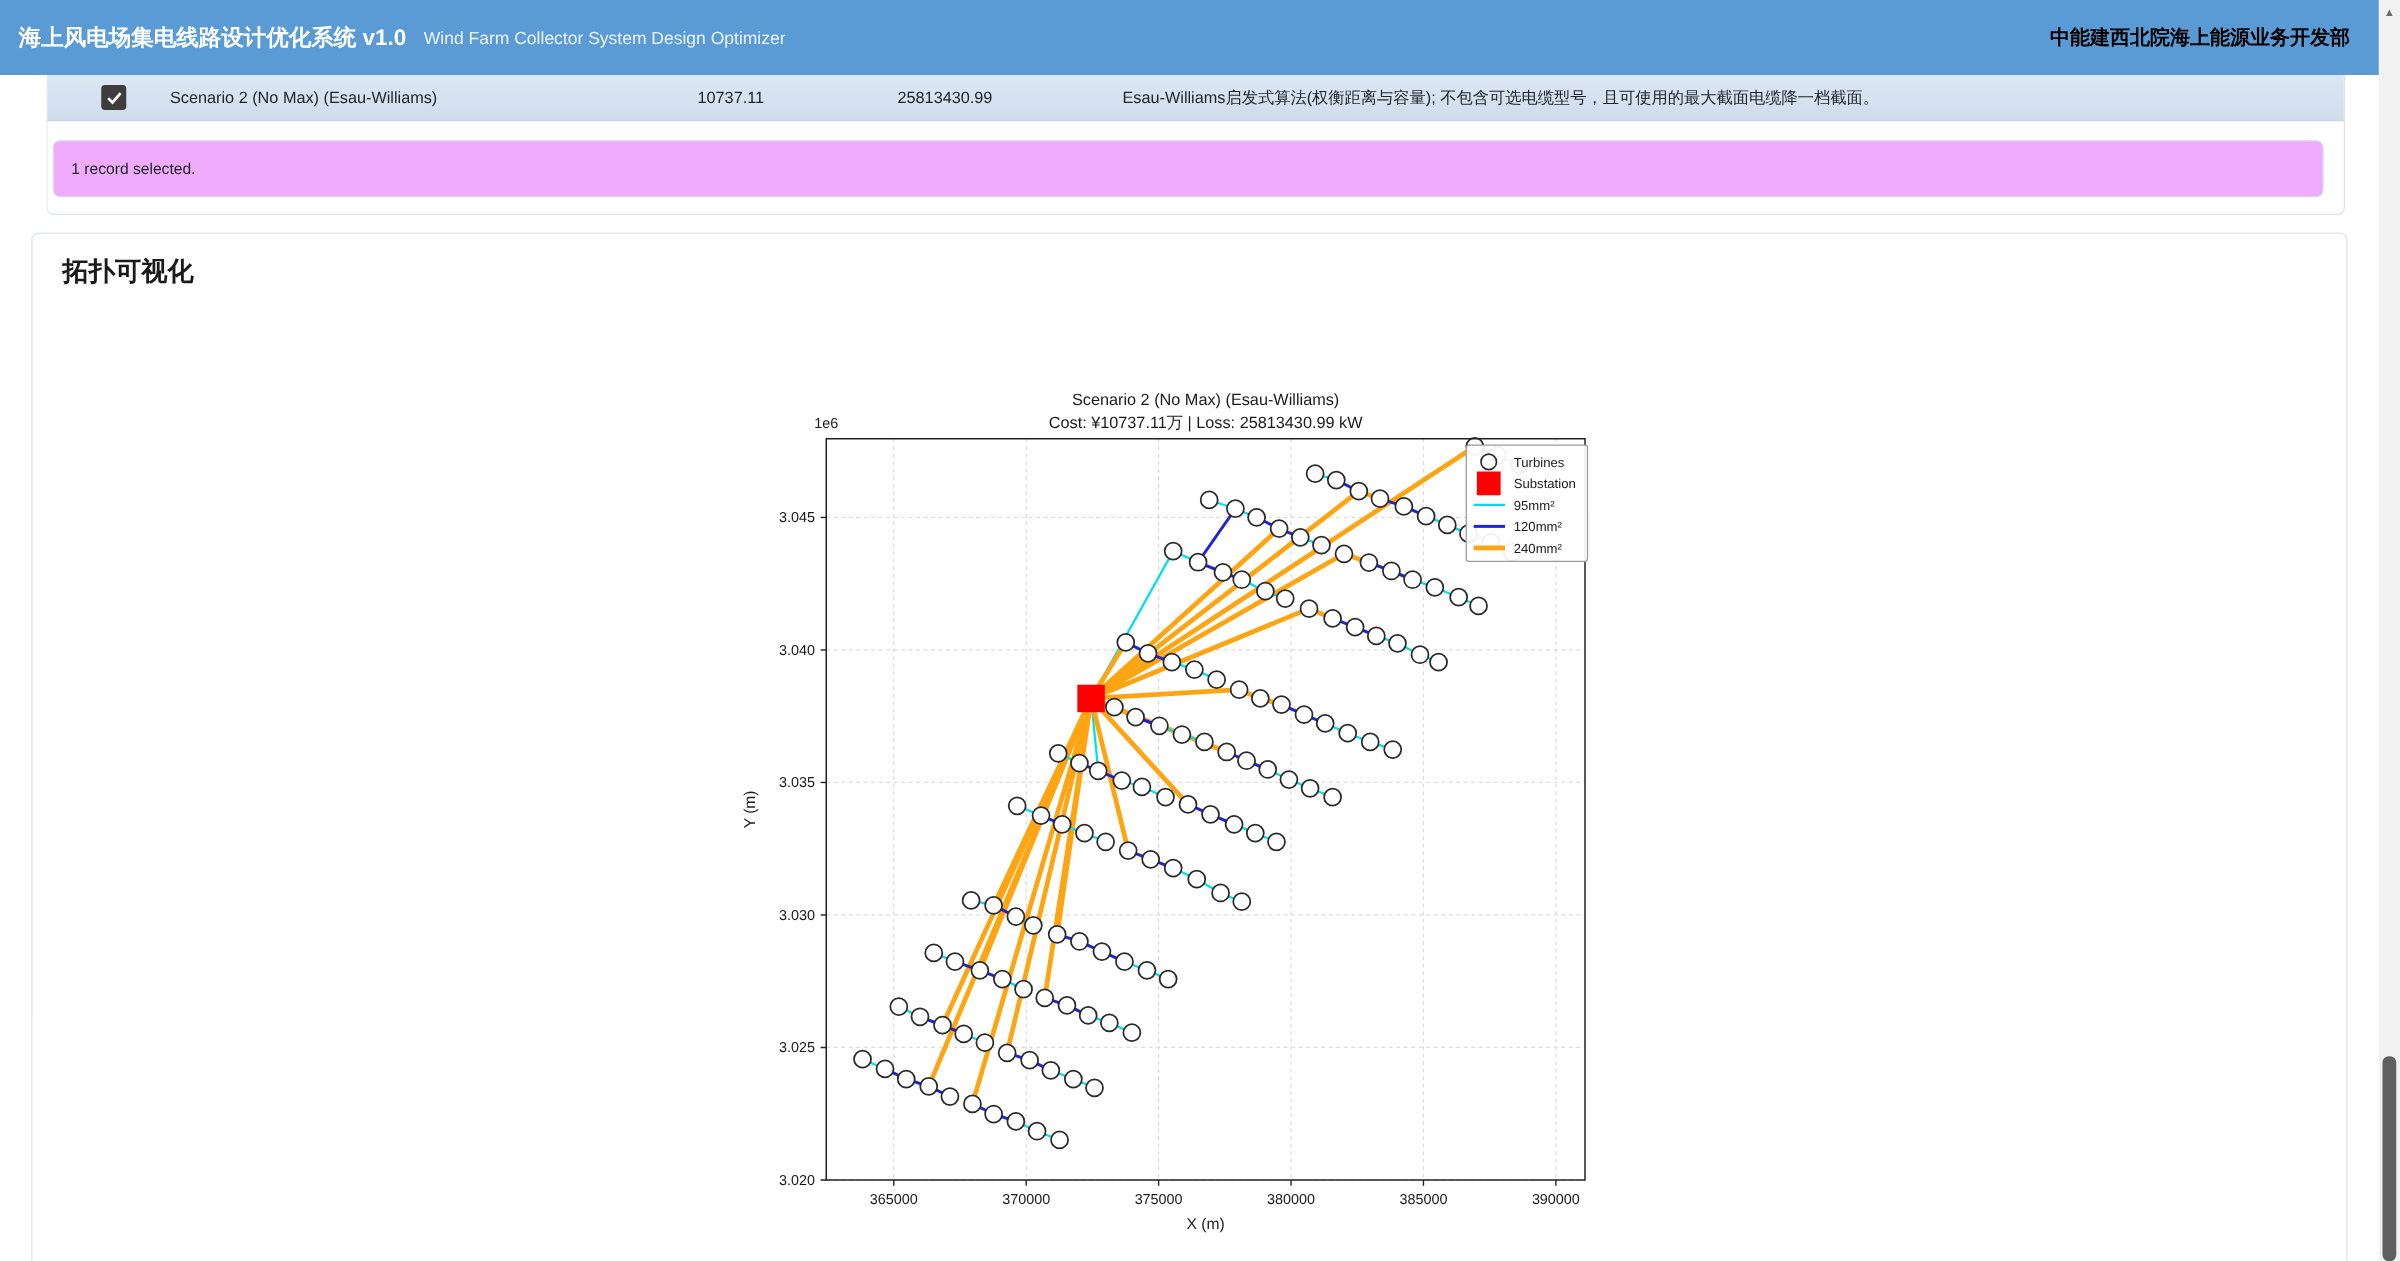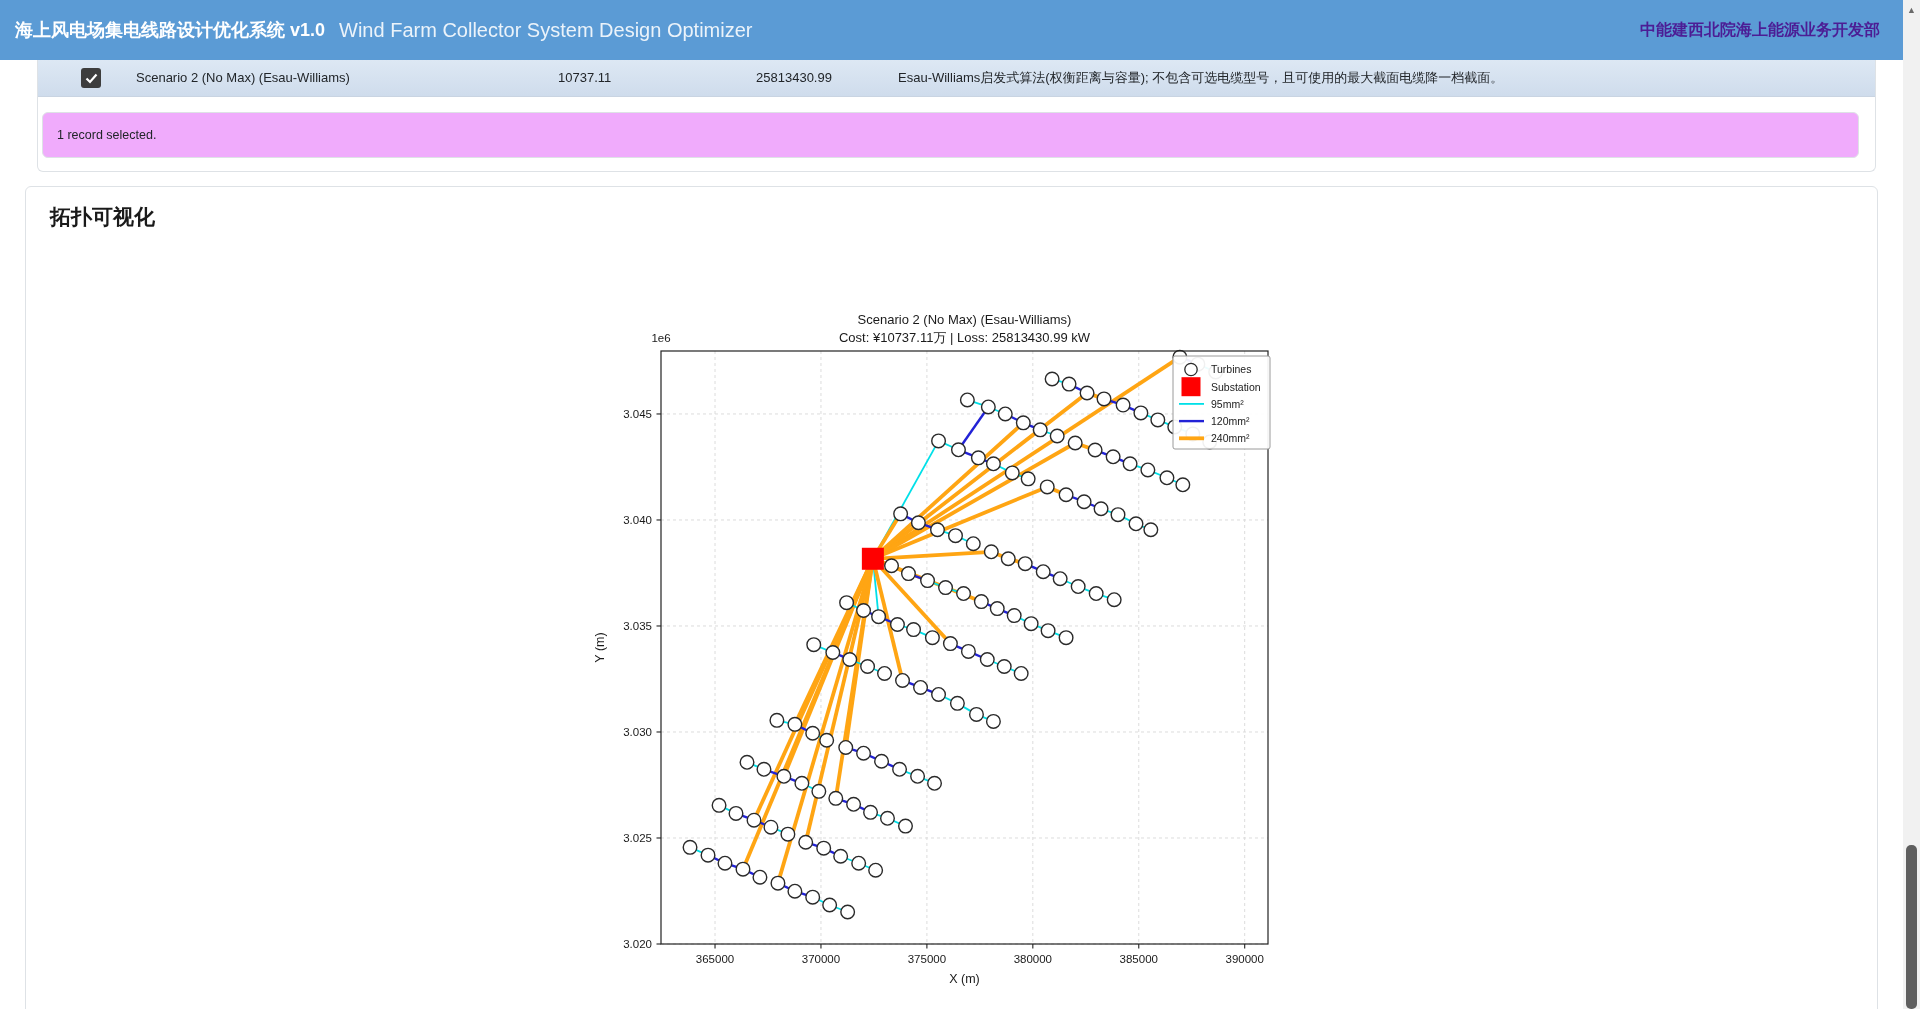--- a/index.html
+++ b/index.html
@@ -3,35 +3,35 @@
 <meta charset="utf-8">
 <style>
   html,body{margin:0;padding:0;background:#ffffff;}
   body{font-family:"Liberation Sans","DejaVu Sans",sans-serif;}
   .screen{position:relative;width:1920px;height:1009px;overflow:hidden;background:#ffffff;}
 
   
   .app-header{position:absolute;left:0;top:0;width:1920px;height:60px;background:#5b9bd5;
     display:flex;align-items:center;}
   .h-title{color:#ffffff;font-size:18px;font-weight:bold;margin-left:15px;white-space:nowrap;}
-  .h-sub{color:rgba(255,255,255,0.88);font-size:20px;margin-left:14px;white-space:nowrap;}
-  .h-org{color:#4c1d95;font-size:16px;font-weight:bold;margin-left:auto;margin-right:40px;white-space:nowrap;}
+  .h-sub{color:rgba(255,255,255,0.88);font-size:14px;margin-left:14px;white-space:nowrap;}
+  .h-org{color:#000000;font-size:16px;font-weight:bold;margin-left:auto;margin-right:40px;white-space:nowrap;}
 
   
   .card1{position:absolute;left:37px;top:60px;width:1837px;height:111px;background:#ffffff;
     border-left:1px solid #dee2e6;border-right:1px solid #dee2e6;border-bottom:1px solid #dee2e6;
     border-radius:0 0 6px 6px;}
   .sel-row{position:absolute;left:0;top:0;right:0;height:36px;
     background:linear-gradient(#dde8f4,#cfdcec);border-bottom:1px solid #c9d4e2;}
   .cb{position:absolute;left:43px;top:8px;width:20px;height:20px;background:#3d3d3d;
     border-radius:3px;display:flex;align-items:center;justify-content:center;cursor:pointer;}
   .cell{position:absolute;top:0;height:36px;line-height:36px;font-size:13px;color:#212529;white-space:nowrap;}
   .cell.name{left:98px;}
   .cell.cost{left:520px;width:140px;text-align:left;}
-  .cell.loss{left:680px;width:152px;text-align:center;}
+  .cell.loss{left:680px;width:152px;text-align:left;}
   .cell.desc{left:860px;}
   .footer-box{position:absolute;left:4px;right:16px;top:52px;height:44px;border:1px solid #dee2e6;
     border-radius:6px;line-height:44px;padding-left:14px;font-size:12.5px;color:#212529;background:#f0abfc;}
 
   
   .card2{position:absolute;left:25px;top:186px;width:1851px;height:830px;background:#ffffff;
     border:1px solid #dee2e6;border-radius:6px;}
   .section-title{position:absolute;left:24px;top:16px;margin:0;font-size:21px;font-weight:bold;color:#1a1a1a;}
   .chart-figure{position:absolute;left:530px;top:114px;width:780px;height:700px;background:#ffffff;}
   .chart-figure text{font-family:"Liberation Sans","DejaVu Sans",sans-serif;}

